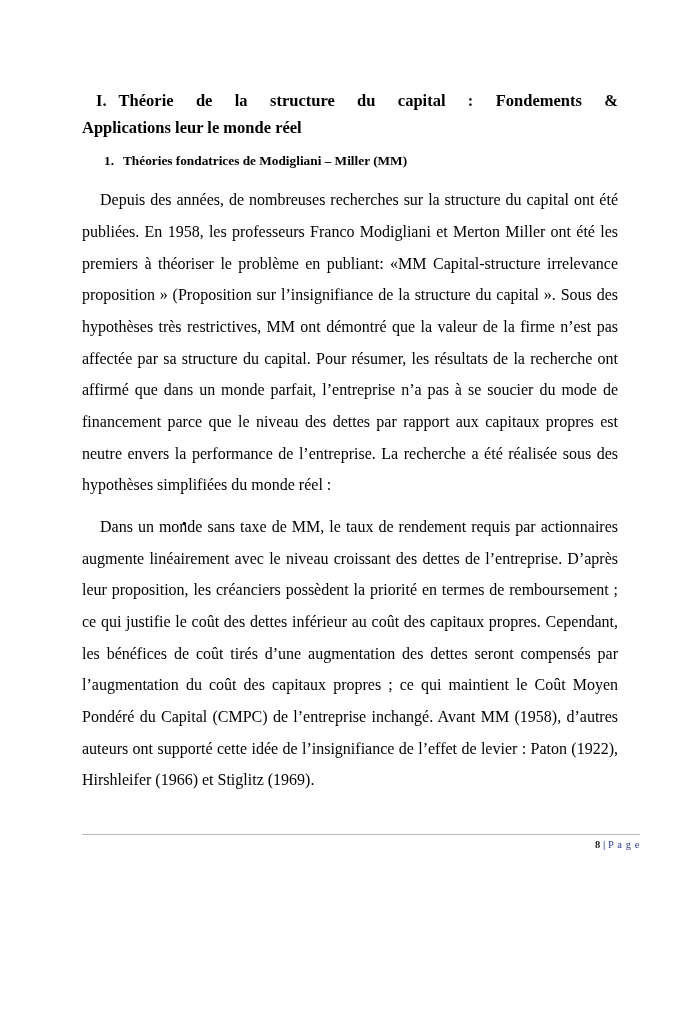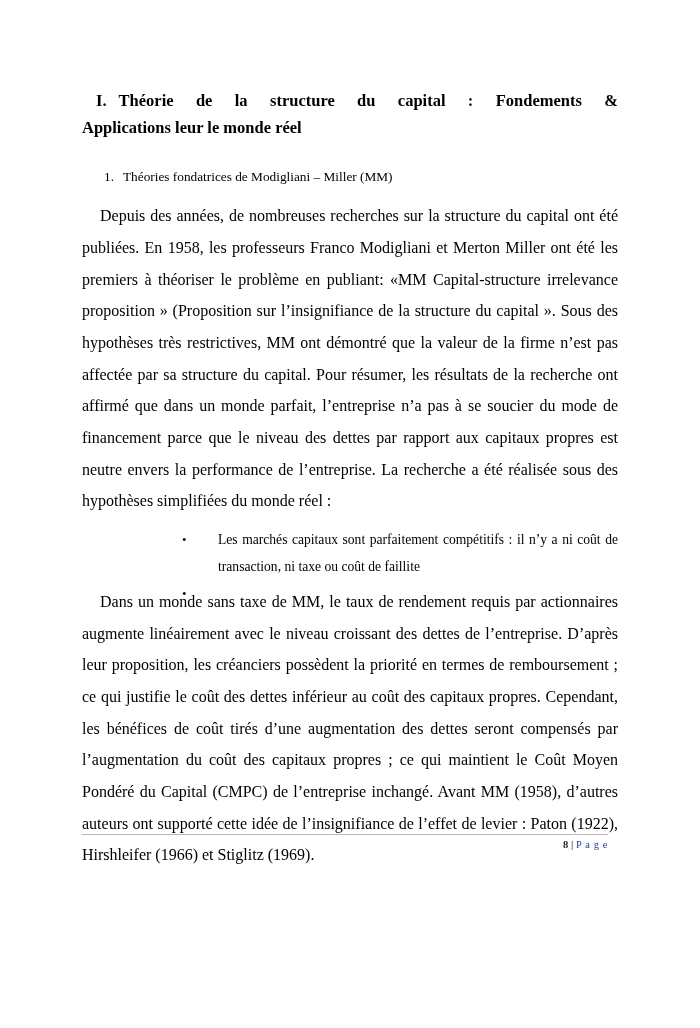--- a/index.html
+++ b/index.html
@@ -41,23 +41,23 @@
     white-space: normal;
   }
   .h1-line2 {
     display: block;
     margin-left: -14px;
   }
 
   
   .h2 {
     font-size: 13.3px;
-    font-weight: normal;
+    font-weight: bold;
     line-height: 1.5;
-    margin: 26px 0 0 0;
+    margin: 10px 0 0 0;
     padding-left: 22px;
   }
   .h2 .numeral {
     margin-right: 9px;
   }
 
   p.body {
     font-size: 16px;
     line-height: 1.98;
     text-align: justify;
@@ -87,21 +87,21 @@
     left: 0;
     top: 0;
     font-size: 13px;
     line-height: 1.98;
   }
 
   
   .footer {
     position: absolute;
     left: 82px;
-    right: 92px;
+    right: 60px;
     bottom: 78px;
   }
   .footer-rule {
     border: none;
     border-top: 1px solid #b8b8b8;
     margin: 0 0 4px 0;
   }
   .footer-text {
     text-align: right;
     font-size: 10.5px;
@@ -132,21 +132,20 @@
 
   <h2 class="h2">
     <span class="numeral">1.</span><span>Théories fondatrices de Modigliani – Miller (MM)</span>
   </h2>
 
   <p class="body">Depuis des années, de nombreuses recherches sur la structure du capital ont été publiées. En 1958, les professeurs Franco Modigliani et Merton Miller ont été les premiers à théoriser le problème en publiant: «MM Capital-structure irrelevance proposition » (Proposition sur l’insignifiance de la structure du capital ». Sous des hypothèses très restrictives, MM ont démontré que la valeur de la firme n’est pas affectée par sa structure du capital. Pour résumer, les résultats de la recherche ont affirmé que dans un monde parfait, l’entreprise n’a pas à se soucier du mode de financement parce que le niveau des dettes par rapport aux capitaux propres est neutre envers la performance de l’entreprise. La recherche a été réalisée sous des hypothèses simplifiées du monde réel :</p>
 
   <ul class="bullets">
     <li>
       <span class="dot">•</span>
-      <span>Les marchés capitaux sont parfaitement compétitifs : il n’y a ni coût de transaction, ni taxe ou coût de faillite</span>
     </li>
     <li>
       <span class="dot">•</span>
     </li>
   </ul>
 
   <p class="body tight">Dans un monde sans taxe de MM, le taux de rendement requis par actionnaires augmente linéairement avec le niveau croissant des dettes de l’entreprise. D’après leur proposition, les créanciers possèdent la priorité en termes de remboursement ; ce qui justifie le coût des dettes inférieur au coût des capitaux propres. Cependant, les bénéfices de coût tirés d’une augmentation des dettes seront compensés par l’augmentation du coût des capitaux propres ; ce qui maintient le Coût Moyen Pondéré du Capital (CMPC) de l’entreprise inchangé. Avant MM (1958), d’autres auteurs ont supporté cette idée de l’insignifiance de l’effet de levier : Paton (1922), Hirshleifer (1966) et Stiglitz (1969).</p>
 
   <div class="footer">
     <hr class="footer-rule">

